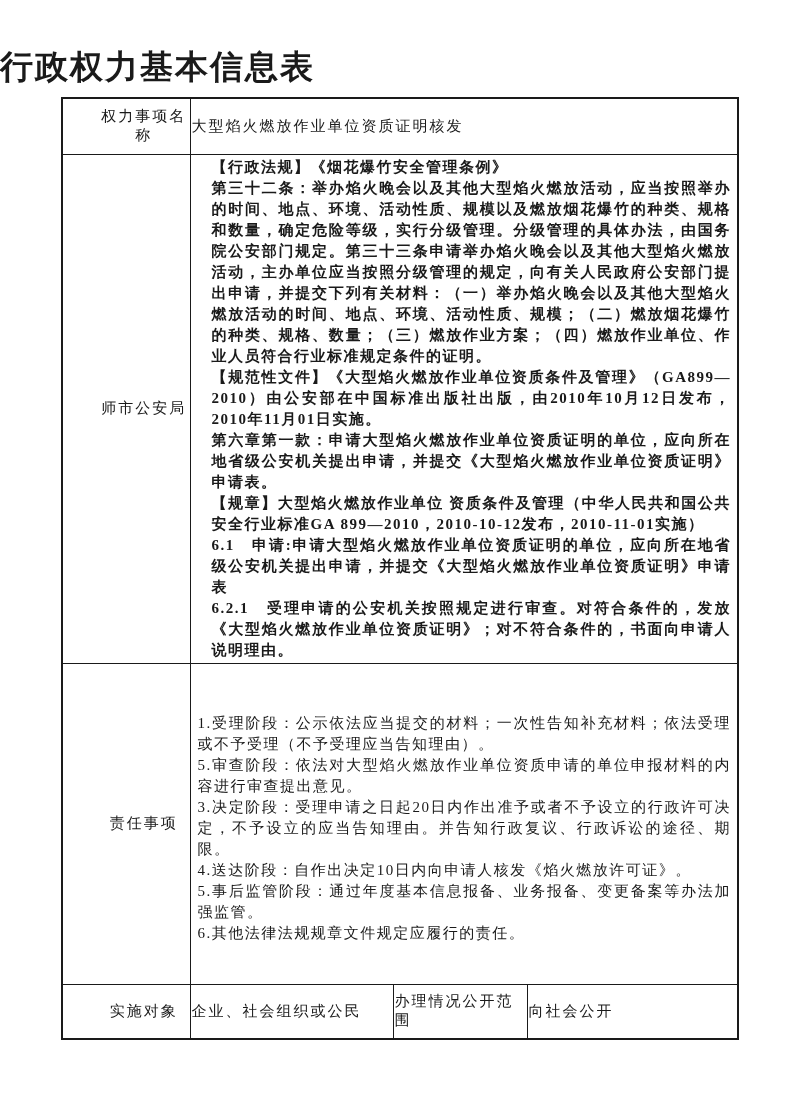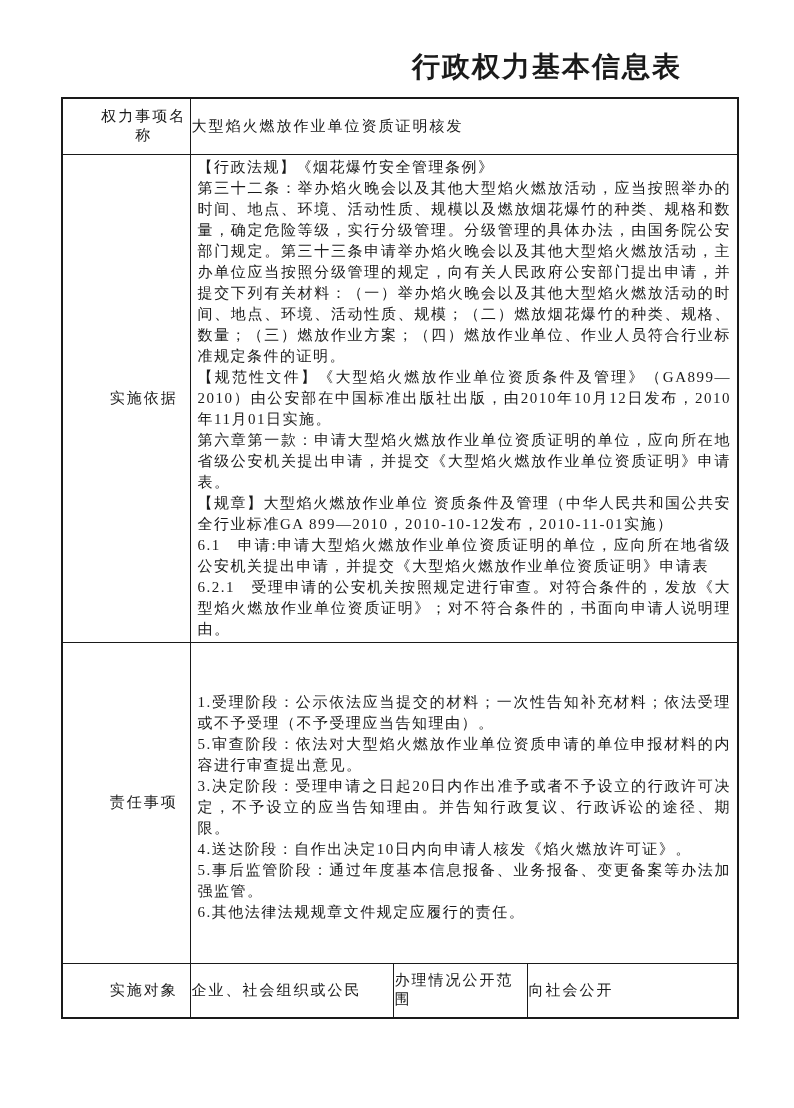--- a/index.html
+++ b/index.html
@@ -12,22 +12,22 @@
     height: 1108px;
     position: relative;
     font-family: "Liberation Serif", "DejaVu Serif", serif;
     color: #1a1a1a;
   }
   .page-title {
     position: absolute;
     top: 50px;
     left: 0;
     width: 682px;
-    text-align: right;
-    font-size: 28px;
+    text-align: left;
+    font-size: 33px;
     font-weight: bold;
     letter-spacing: 2px;
     line-height: 34px;
   }
   table.info-table {
     position: absolute;
     top: 97px;
     left: 61px;
     width: 676px;
     border-collapse: collapse;
@@ -45,21 +45,22 @@
     letter-spacing: 2px;
     padding-left: 36px;
   }
   td.cell-center {
     text-align: left;
     vertical-align: middle;
     letter-spacing: 2px;
   }
   td.cell-basis {
     vertical-align: top;
-    padding: 2px 6px 2px 7px;
+    padding: 2px 6px 2px 21px;
+    font-weight: bold;
   }
   td.cell-duties {
     vertical-align: middle;
     padding: 14px 6px 4px 7px;
   }
   .para {
     font-size: 15px;
     line-height: 21px;
     letter-spacing: 1.5px;
     text-align: justify;
@@ -86,21 +87,21 @@
   </colgroup>
 
   <tbody>
       <tr class="r1">
     <td class="cell-label">权力事项名称</td>
     <td class="cell-center" colspan="3">大型焰火燃放作业单位资质证明核发</td>
   </tr>
 
 
   <tr class="r3">
-    <td class="cell-label">实施依据</td>
+    <td class="cell-label">师市公安局</td>
     <td class="cell-basis" colspan="3">
       <div class="para">【行政法规】《烟花爆竹安全管理条例》</div>
       <div class="para">第三十二条：举办焰火晚会以及其他大型焰火燃放活动，应当按照举办的时间、地点、环境、活动性质、规模以及燃放烟花爆竹的种类、规格和数量，确定危险等级，实行分级管理。分级管理的具体办法，由国务院公安部门规定。第三十三条申请举办焰火晚会以及其他大型焰火燃放活动，主办单位应当按照分级管理的规定，向有关人民政府公安部门提出申请，并提交下列有关材料：（一）举办焰火晚会以及其他大型焰火燃放活动的时间、地点、环境、活动性质、规模；（二）燃放烟花爆竹的种类、规格、数量；（三）燃放作业方案；（四）燃放作业单位、作业人员符合行业标准规定条件的证明。</div>
       <div class="para">【规范性文件】《大型焰火燃放作业单位资质条件及管理》（GA899—2010）由公安部在中国标准出版社出版，由2010年10月12日发布，2010年11月01日实施。</div>
       <div class="para">第六章第一款：申请大型焰火燃放作业单位资质证明的单位，应向所在地省级公安机关提出申请，并提交《大型焰火燃放作业单位资质证明》申请表。</div>
       <div class="para">【规章】大型焰火燃放作业单位 资质条件及管理（中华人民共和国公共安全行业标准GA 899—2010，2010-10-12发布，2010-11-01实施）</div>
       <div class="para">6.1　申请:申请大型焰火燃放作业单位资质证明的单位，应向所在地省级公安机关提出申请，并提交《大型焰火燃放作业单位资质证明》申请表</div>
       <div class="para">6.2.1　受理申请的公安机关按照规定进行审查。对符合条件的，发放《大型焰火燃放作业单位资质证明》；对不符合条件的，书面向申请人说明理由。</div>
     </td>
   </tr>

